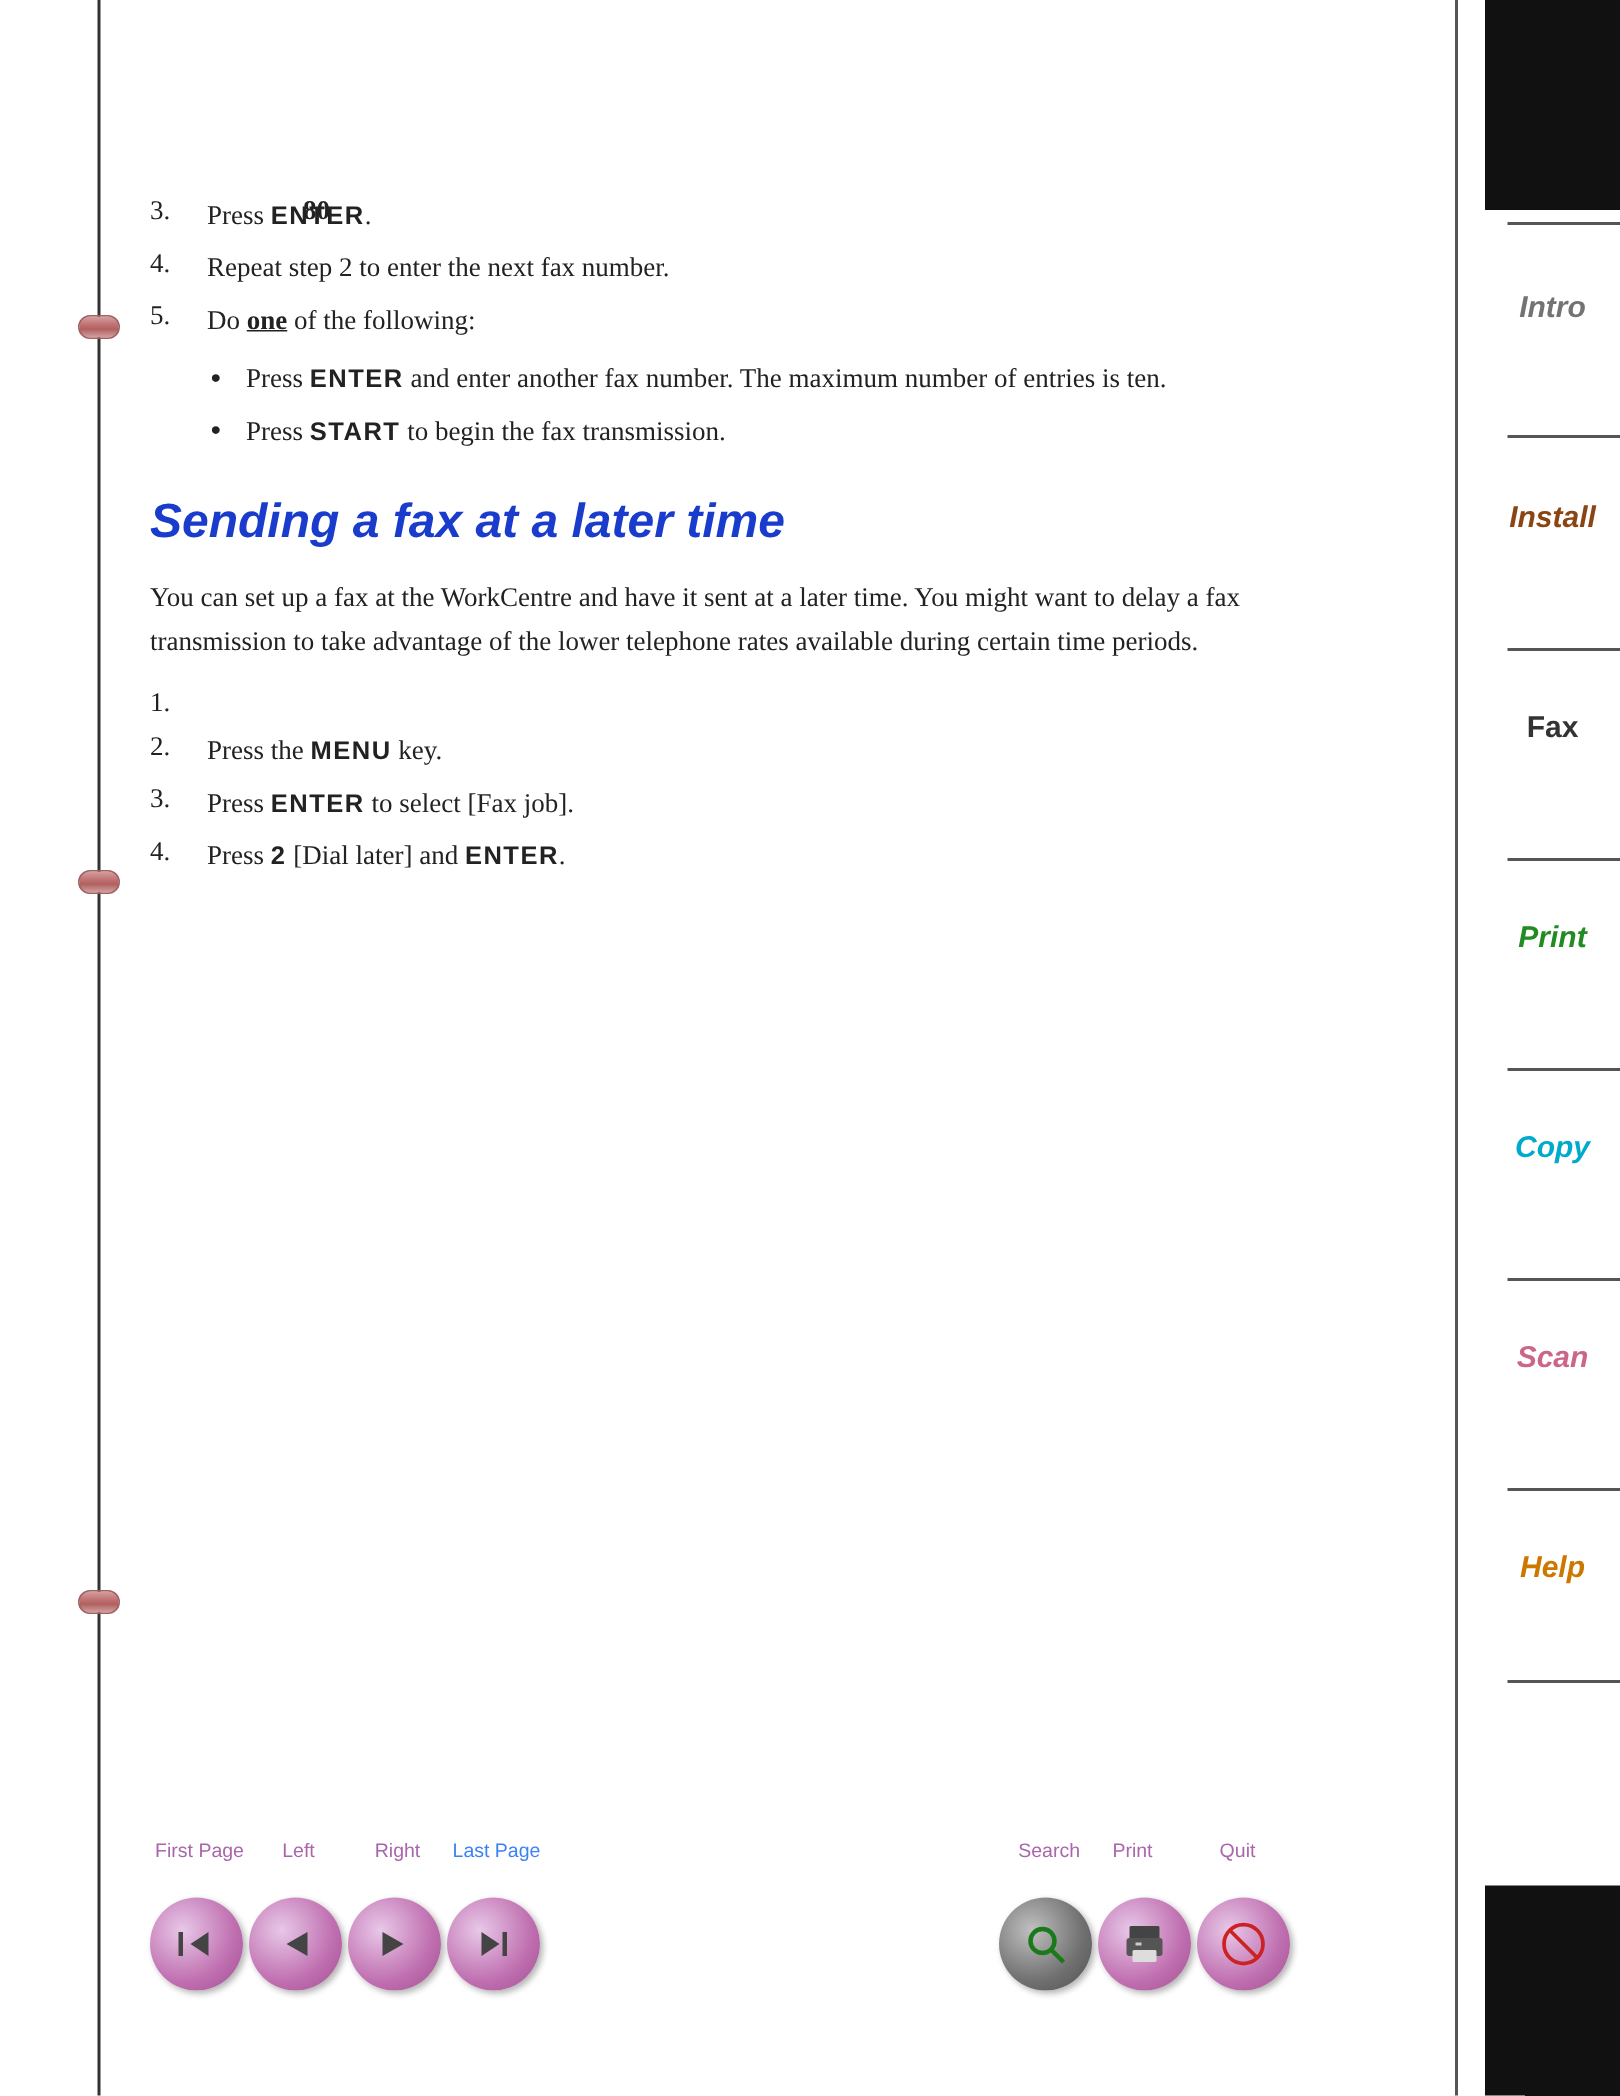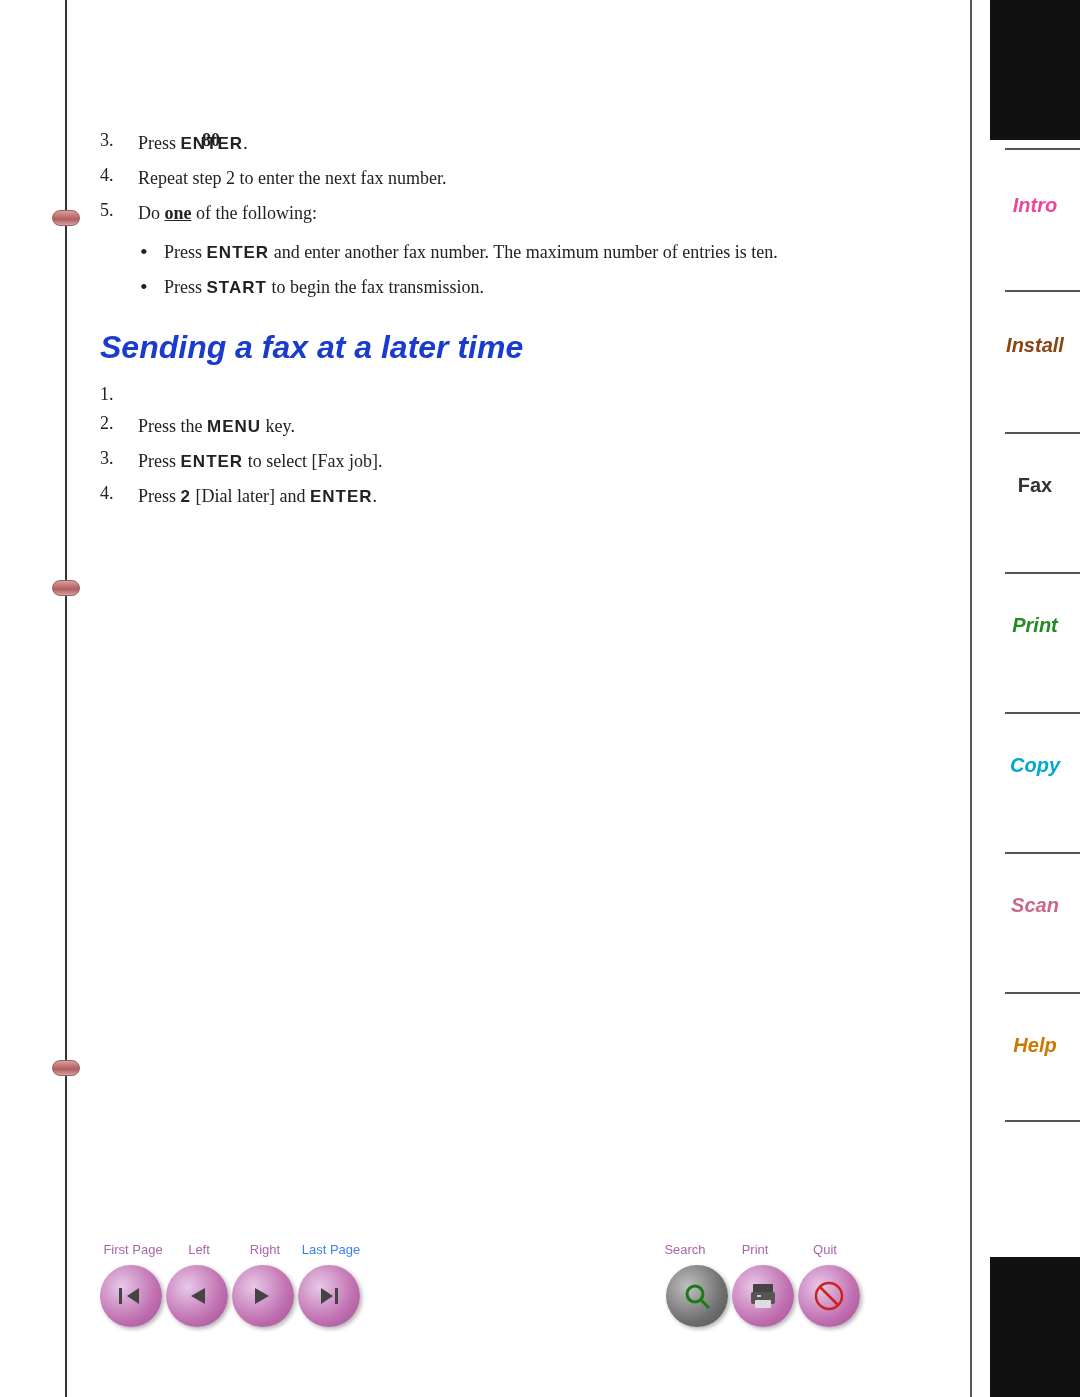--- a/index.html
+++ b/index.html
@@ -152,21 +152,21 @@
       display: flex;
       align-items: center;
       justify-content: center;
       cursor: pointer;
       font-family: Arial, Helvetica, sans-serif;
       font-size: 20px;
       font-weight: bold;
       font-style: italic;
     }
 
-    .tab-intro { top: 160px; color: #ec4899; }
+    .tab-intro { top: 160px; color: #737373; }
     .tab-install { top: 300px; color: #8B4513; }
     .tab-fax { top: 440px; color: #333; font-weight: bold; font-style: normal; }
     .tab-print { top: 580px; color: #228B22; }
     .tab-copy { top: 720px; color: #00aacc; }
     .tab-scan { top: 860px; color: #cc6688; }
     .tab-help { top: 1000px; color: #cc7700; }
 
     
     .tab-line {
       position: absolute;
@@ -231,20 +231,21 @@
       <span class="step-text">Press <span class="mono">ENTER</span> and enter another fax number. The maximum number of entries is ten.</span>
     </li>
     <li>
       <span class="bullet-dot">•</span>
       <span class="step-text">Press <span class="mono">START</span> to begin the fax transmission.</span>
     </li>
   </ul>
 
   <div class="section-heading">Sending a fax at a later time</div>
 
+  <p class="body-para">You can set up a fax at the WorkCentre and have it sent at a later time. You might want to delay a fax transmission to take advantage of the lower telephone rates available during certain time periods.</p>
 
   <ul class="step-list">
     <li>
       <span class="step-num">1.</span>
     </li>
     <li>
       <span class="step-num">2.</span>
       <span class="step-text">Press the <span class="mono">MENU</span> key.</span>
     </li>
     <li>
@@ -254,35 +255,35 @@
     <li>
       <span class="step-num">4.</span>
       <span class="step-text">Press <span class="mono">2</span> [Dial later] and <span class="mono">ENTER</span>.</span>
     </li>
   </ul>
 
 </div>
 
 <div style="position:absolute; bottom:70px; left:100px; width:760px;">
 
-  <div style="display:flex; align-items:flex-end; gap:0; margin-bottom:6px;">
+  <div style="display:flex; align-items:flex-end; gap:0; margin-bottom:22px;">
     <div style="width:66px; text-align:center;">
       <span style="font-family:Arial,sans-serif; font-size:13px; color:#aa66aa;">First Page</span>
     </div>
     <div style="width:66px; text-align:center;">
       <span style="font-family:Arial,sans-serif; font-size:13px; color:#aa66aa;">Left</span>
     </div>
     <div style="width:66px; text-align:center;">
       <span style="font-family:Arial,sans-serif; font-size:13px; color:#aa66aa;">Right</span>
     </div>
     <div style="width:66px; text-align:center;">
       <span style="font-family:Arial,sans-serif; font-size:13px; color:#3b82f6;">Last Page</span>
     </div>
     <div style="flex:1;"></div>
-    <div style="width:70px; text-align:center;">
+    <div style="width:70px; text-align:right;">
       <span style="font-family:Arial,sans-serif; font-size:13px; color:#aa66aa;">Search</span>
     </div>
     <div style="width:70px; text-align:center;">
       <span style="font-family:Arial,sans-serif; font-size:13px; color:#aa66aa;">Print</span>
     </div>
     <div style="width:70px; text-align:center;">
       <span style="font-family:Arial,sans-serif; font-size:13px; color:#aa66aa;">Quit</span>
     </div>
   </div>
 

